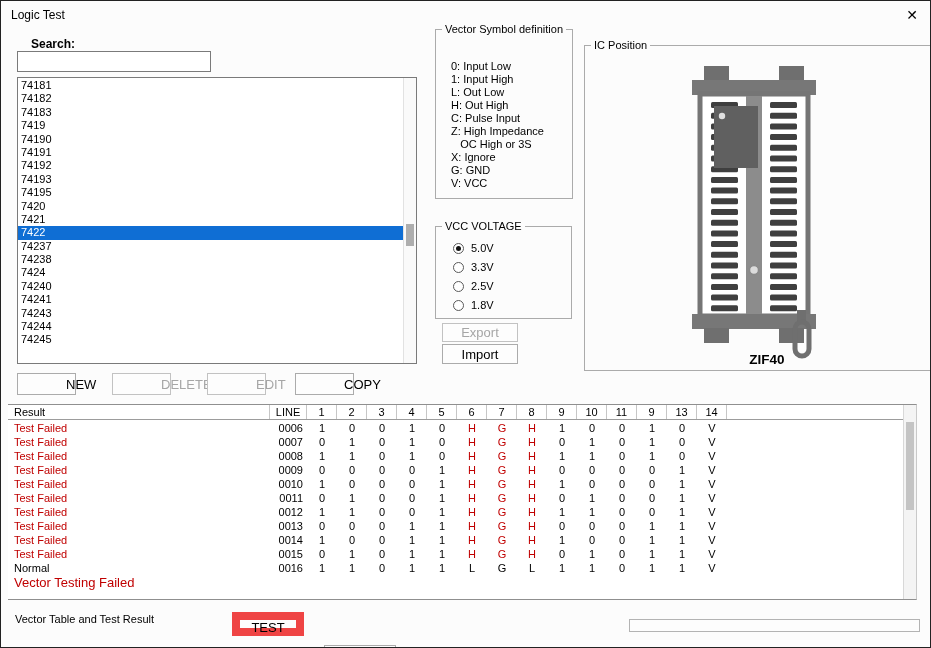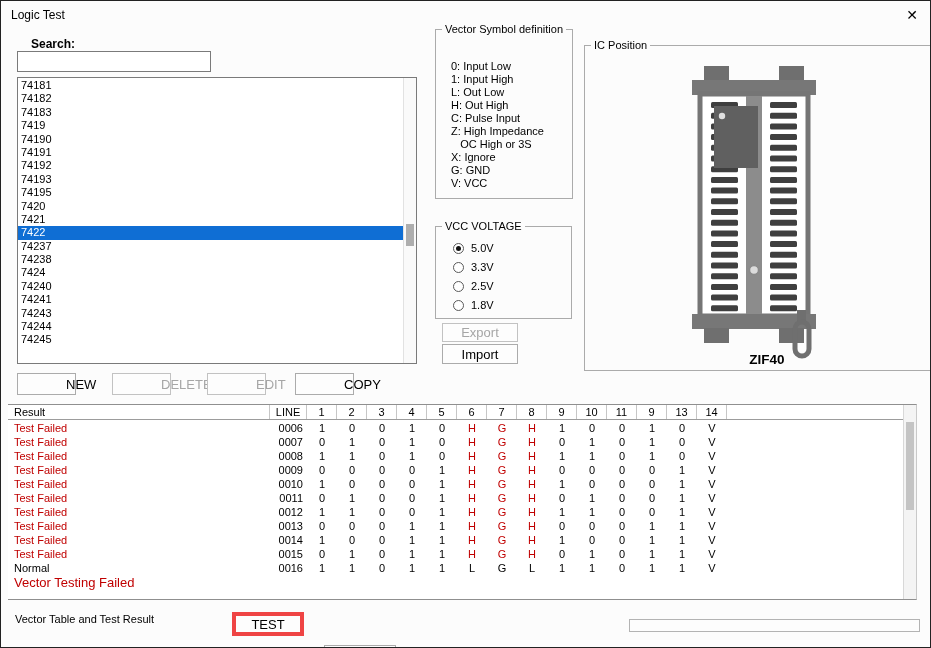--- a/index.html
+++ b/index.html
@@ -74,21 +74,21 @@
   .c-v{ width:30px; text-align:center; }
   .failed .c-result{ color:var(--fail); }
   .red{ color:var(--fail); }
   .tfooter{ font-size:13px; color:var(--fail); padding-left:6px; height:14px; line-height:14px; }
   .vt-scroll{ position:absolute; right:0; top:0; bottom:0; width:13px;
               background:#f4f4f4; border-left:1px solid #d8d8d8; }
   .vt-thumb{ position:absolute; left:2px; width:8px; top:17px; height:88px; background:#c4c4c4; }
 
   
   .bottom-label{ position:absolute; left:14px; top:612px; font-size:11px; }
-  #btn-test{ position:absolute; left:231px; top:611px; width:72px; height:24px; border:4px solid #ef4444; }
+  #btn-test{ position:absolute; left:231px; top:611px; width:72px; height:24px; border:8px solid #ef4444; }
   #btn-autofind{ position:absolute; left:323px; top:612px; width:72px; height:23px;margin-top:32px; }
   #btn-back{ position:absolute; left:415px; top:612px; width:73px; height:23px;margin-top:36px; }
   .progress{ position:absolute; left:628px; top:618px; width:291px; height:13px;
              border:1px solid #b3b3b3; background:#fdfdfd; }
 </style>
 </head>
 <body>
 
 <div class="dialog">
 

